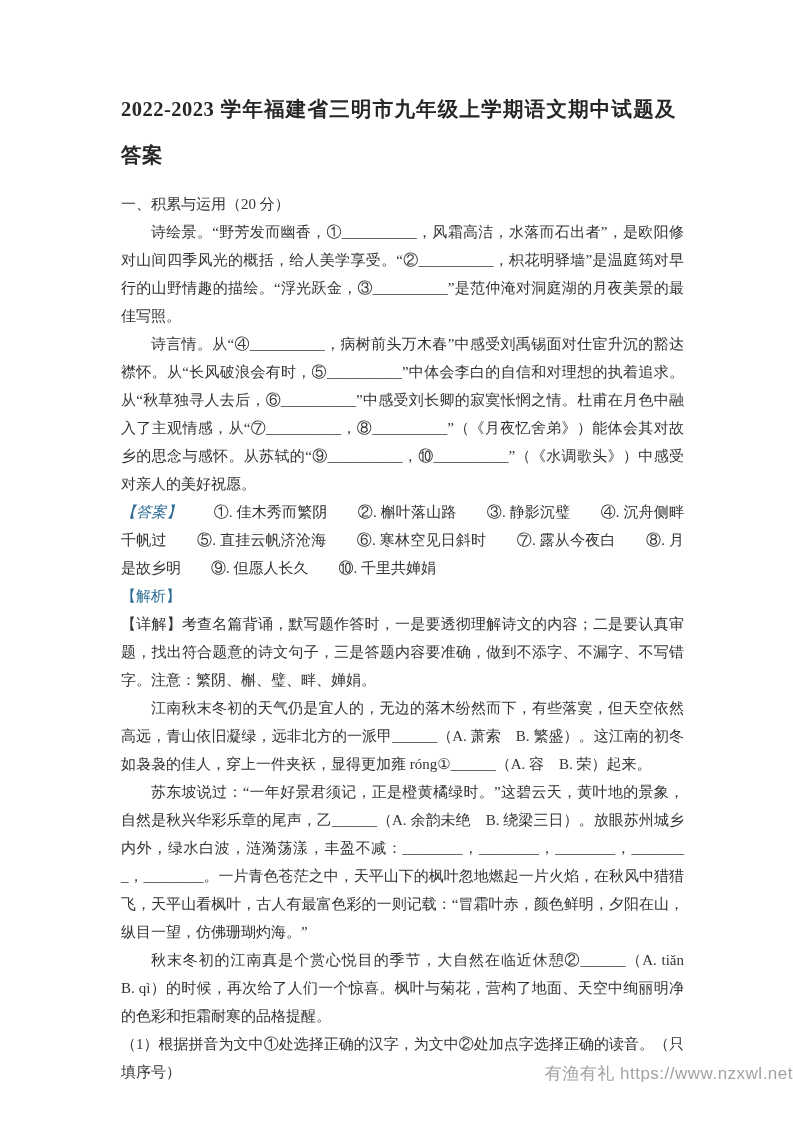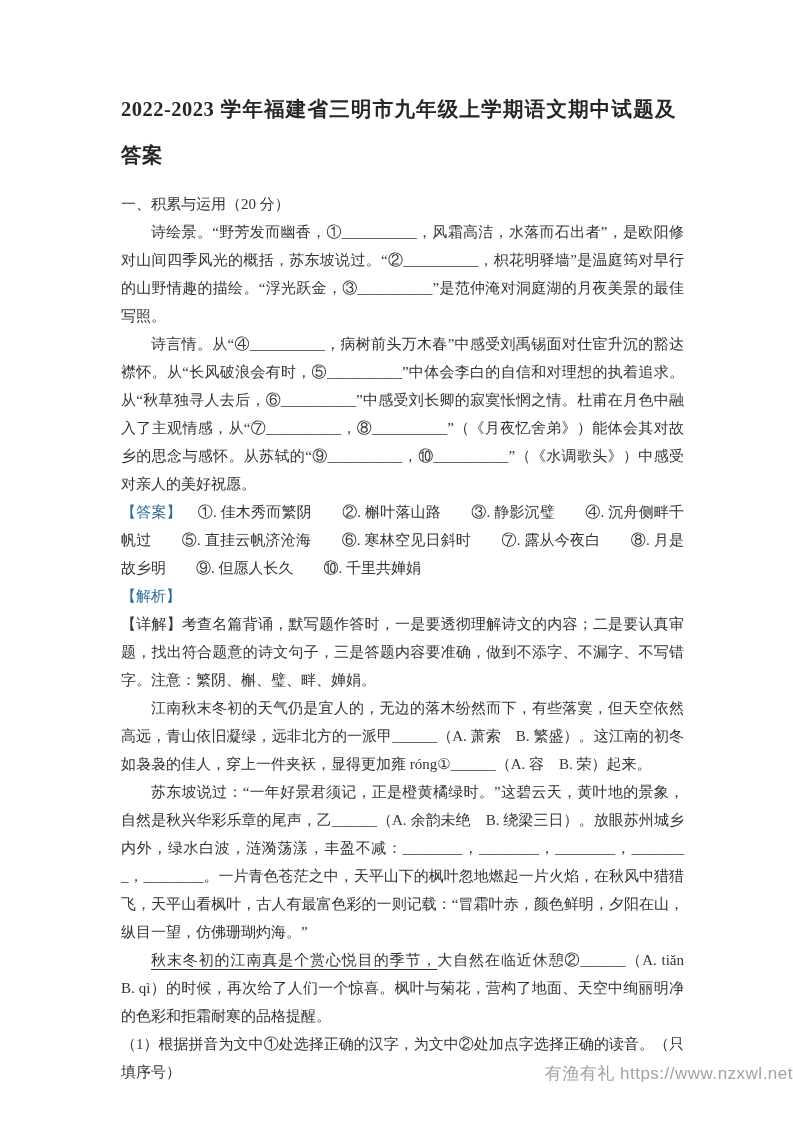--- a/index.html
+++ b/index.html
@@ -31,22 +31,22 @@
   p.line {
     margin: 0;
     font-size: 15px;
     line-height: 28px;
     text-align: justify;
     word-break: break-all;
     overflow-wrap: anywhere;
   }
   p.indent { text-indent: 2em; }
   .accent-label { color: #2e6e96; }
-  .ans-label { margin-right: 16px; }
-  .ul-span { text-decoration: underline; text-underline-offset: 4px; }
+  .ans-label { margin-right: 32px; font-style: italic; }
+  .ul-span { text-underline-offset: 4px; }
   .footer {
     position: absolute;
     left: 12px;
     right: 0;
     top: 1062px;
     text-align: right;
     font-size: 17px;
     color: #a3a3a3;
     font-family: "Liberation Sans", "DejaVu Sans", sans-serif;
     letter-spacing: 0.5px;
@@ -55,21 +55,21 @@
 </head>
 <body>
 
 <div class="page">
 
   <h1 class="doc-title">2022-2023 学年福建省三明市九年级上学期语文期中试题及答案</h1>
 
   <p class="line">一、积累与运用（20 分）</p>
 
 
-  <p class="line indent">诗绘景。“野芳发而幽香，①__________，风霜高洁，水落而石出者”，是欧阳修对山间四季风光的概括，苏东坡说过。“②__________，枳花明驿墙”是温庭筠对早行的山野情趣的描绘。“浮光跃金，③__________”是范仲淹对洞庭湖的月夜美景的最佳写照。</p>
+  <p class="line indent">诗绘景。“野芳发而幽香，①__________，风霜高洁，水落而石出者”，是欧阳修对山间四季风光的概括，给人美学享受。“②__________，枳花明驿墙”是温庭筠对早行的山野情趣的描绘。“浮光跃金，③__________”是范仲淹对洞庭湖的月夜美景的最佳写照。</p>
 
   <p class="line indent">诗言情。从“④__________，病树前头万木春”中感受刘禹锡面对仕宦升沉的豁达襟怀。从“长风破浪会有时，⑤__________”中体会李白的自信和对理想的执着追求。从“秋草独寻人去后，⑥__________”中感受刘长卿的寂寞怅惘之情。杜甫在月色中融入了主观情感，从“⑦__________，⑧__________”（《月夜忆舍弟》）能体会其对故乡的思念与感怀。从苏轼的“⑨__________，⑩__________”（《水调歌头》）中感受对亲人的美好祝愿。</p>
 
   <p class="line">
     <span class="accent-label ans-label">【答案】</span><span>①. 佳木秀而繁阴　　②. 槲叶落山路　　③. 静影沉璧　　④. 沉舟侧畔千帆过　　⑤. 直挂云帆济沧海　　⑥. 寒林空见日斜时　　⑦. 露从今夜白　　⑧. 月是故乡明　　⑨. 但愿人长久　　⑩. 千里共婵娟</span>
   </p>
 
   <p class="line">
     <span class="accent-label">【解析】</span>
   </p>

